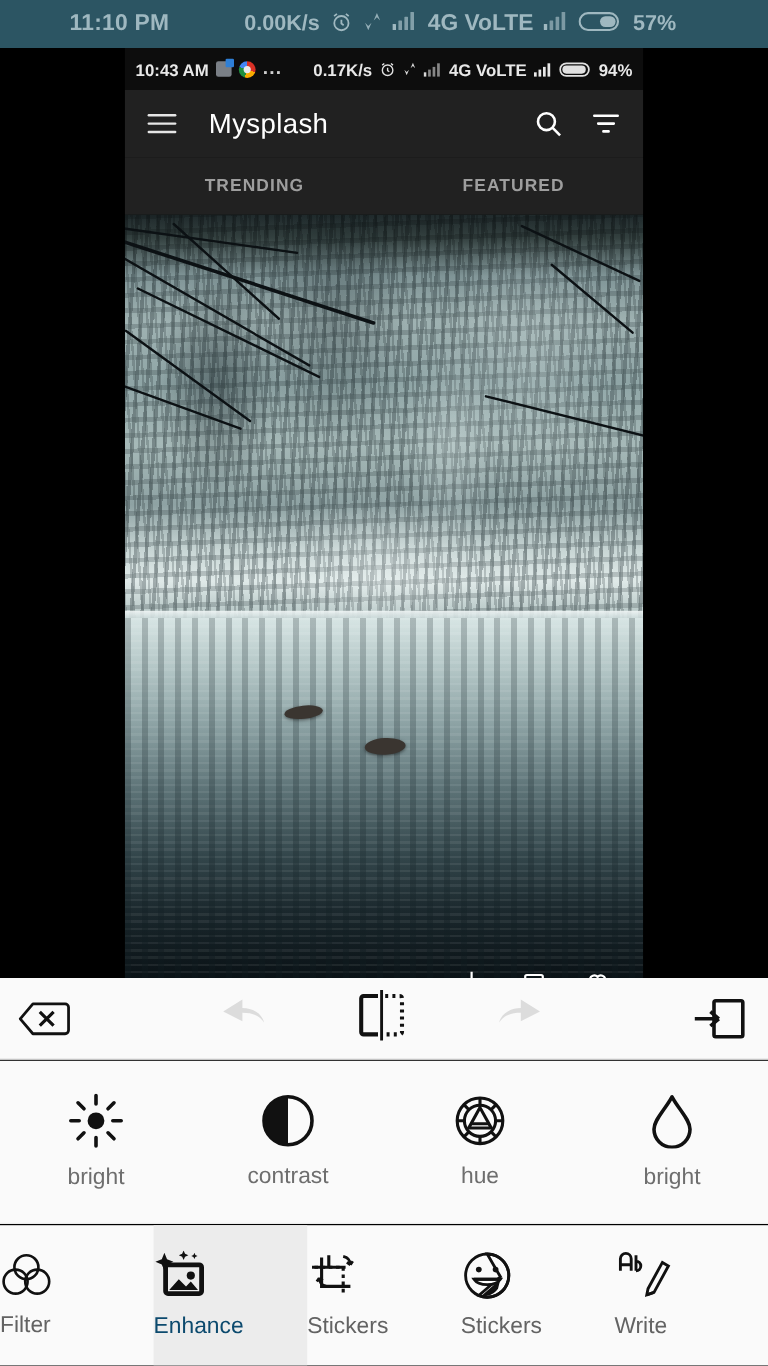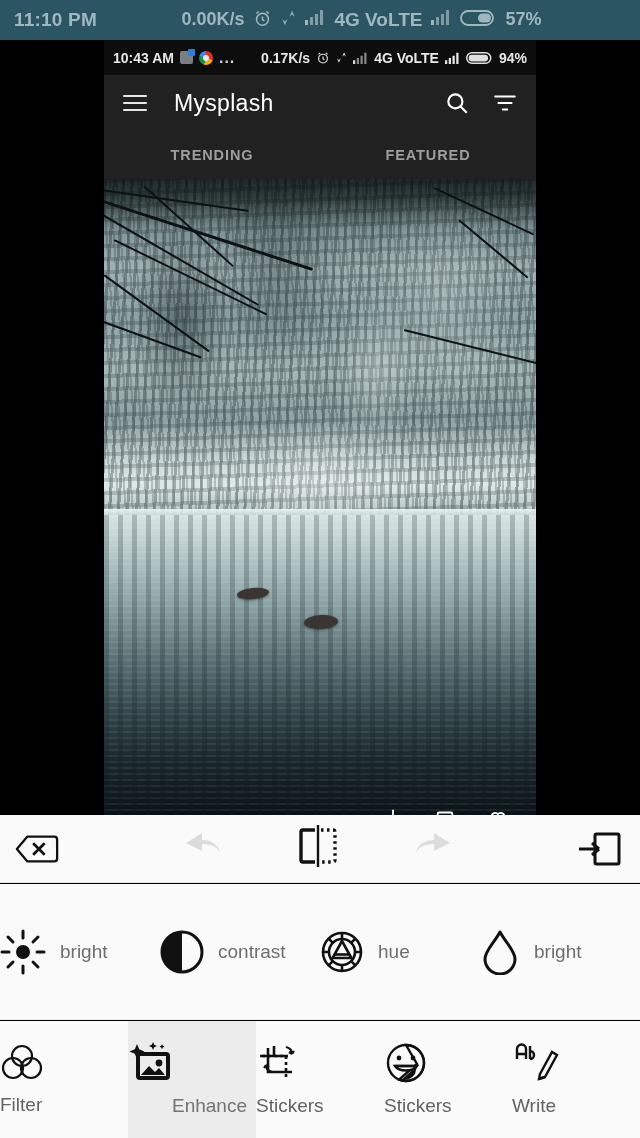--- a/index.html
+++ b/index.html
@@ -12,21 +12,21 @@
   }
 
   
   .os-statusbar{
     position:absolute; top:0; left:0; width:640px; height:40px;
     background:#2c5563;
     display:flex; align-items:center;
     color:#9fb8c0; font-size:19px; font-weight:bold;
     padding:0 14px;
   }
-  .os-statusbar .sb-left{ flex:0 0 auto; letter-spacing:.2px;}
+  .os-statusbar .sb-left{ flex:0 0 auto; letter-spacing:.2px;margin-left:44px;}
   .os-statusbar .sb-right{
     flex:1; display:flex; align-items:flex-start; justify-content:center; gap:9px;
   }
   .os-statusbar .spd{ font-size:18px; }
   .os-statusbar .pct{ font-size:18px; }
 
   
   .ic{ display:inline-block; position:relative; }
   .ic svg{ display:block; }
 
@@ -175,36 +175,36 @@
     display:flex;align-items:center;justify-content:center;gap:50px;
   }
 
   
   .adjust{
     position:absolute; top:884px; left:0; width:640px; height:136px;
     background:#fafafa; display:flex; align-items:center;
     border-bottom:1px solid #ececec;
   }
   .adj-item{
-    flex:1; display:flex; flex-direction:row; align-items:center; gap:14px;
+    flex:1; display:flex; flex-direction:column; align-items:center; gap:14px;
   }
   .adj-item .lbl{ font-size:19px; color:#6e6e6e; }
 
   
   .bottomnav{
     position:absolute; top:1021px; left:0; width:640px; height:117px;
     background:#fafafa; display:flex; align-items:stretch;
   }
   .nav-item{
     flex:1; display:flex; flex-direction:column; align-items:flex-start;
     justify-content:center; gap:11px;
   }
   .nav-item.sel{ background:#ececec; }
   .nav-item .lbl{ font-size:19px; color:#636363; }
-  .nav-item.sel .lbl{ color:#737373;margin-left:44px; }
+  .nav-item.sel .lbl{ color:#0c4a6e; }
 </style>
 </head>
 <body>
 
 <div class="os-statusbar">
   <div class="sb-left">11:10 PM</div>
   <div class="sb-right">
     <span class="spd">0.00K/s</span>
     <span class="ic">
       <svg width="19" height="19" viewBox="0 0 24 24" fill="none" stroke="#9fb8c0" stroke-width="1.9">

